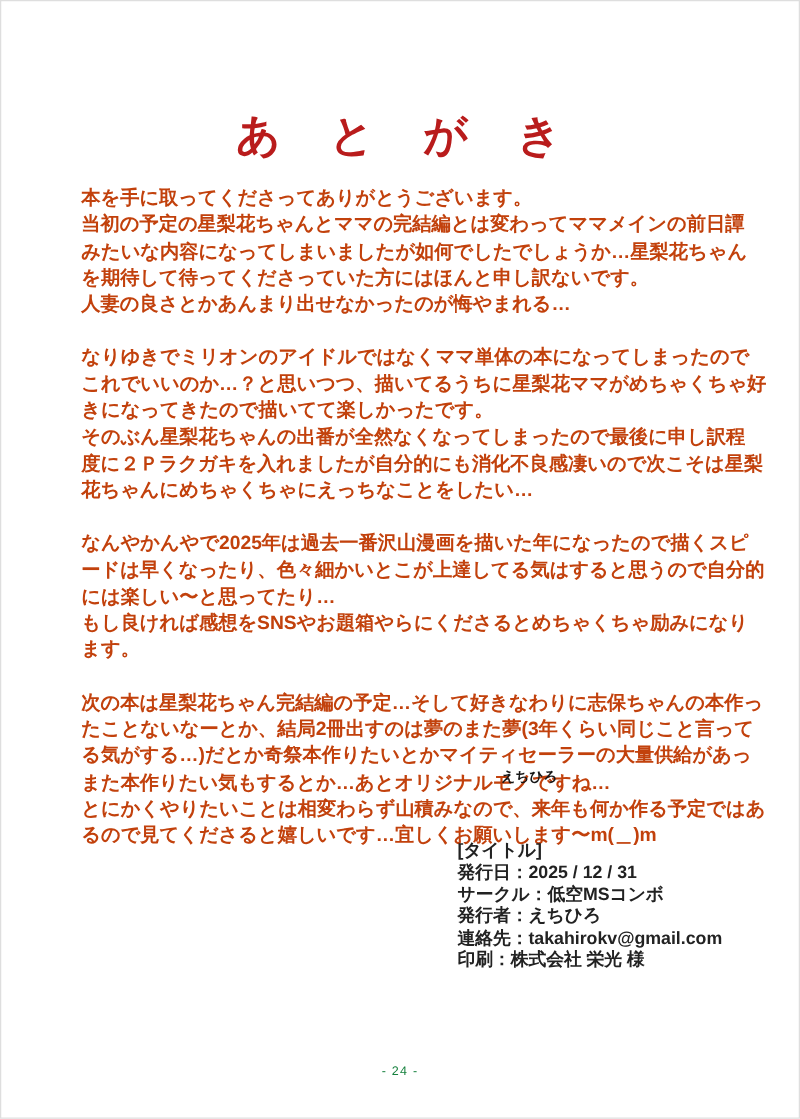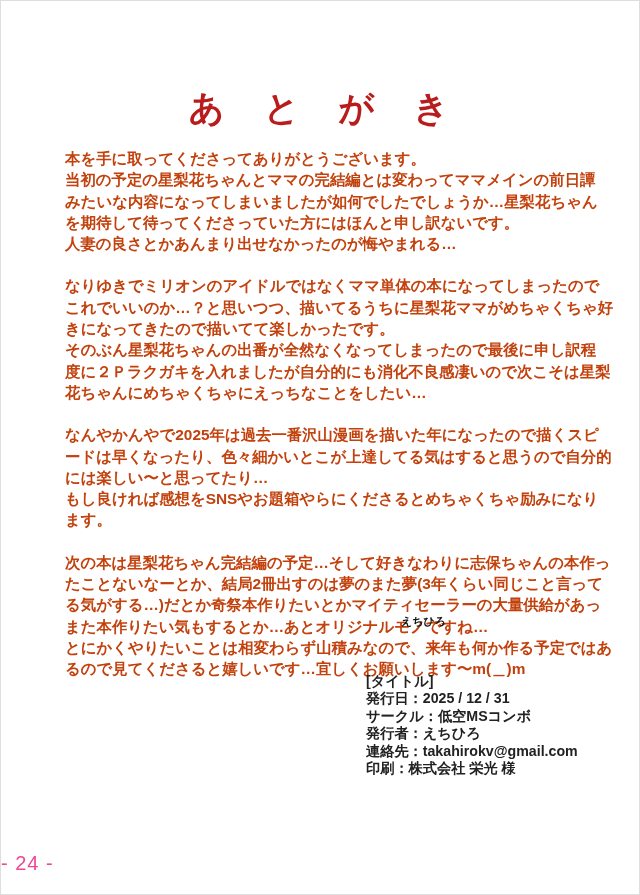--- a/index.html
+++ b/index.html
@@ -62,23 +62,24 @@
     line-height: 17.4px;
     font-weight: bold;
     color: #222;
   }
   .colophon div { white-space: pre; }
   .page-number {
     position: absolute;
     left: 0;
     right: 0;
     top: 851px;
-    font-size: 20px;
+    text-align: center;
+    font-size: 10px;
     letter-spacing: 1px;
-    color: #ec4899;
+    color: #15803d;
   }
 </style>
 </head>
 <body>
 
 <div class="page">
 
   <div class="title">あ　と　が　き</div>
 
   <div class="content">

